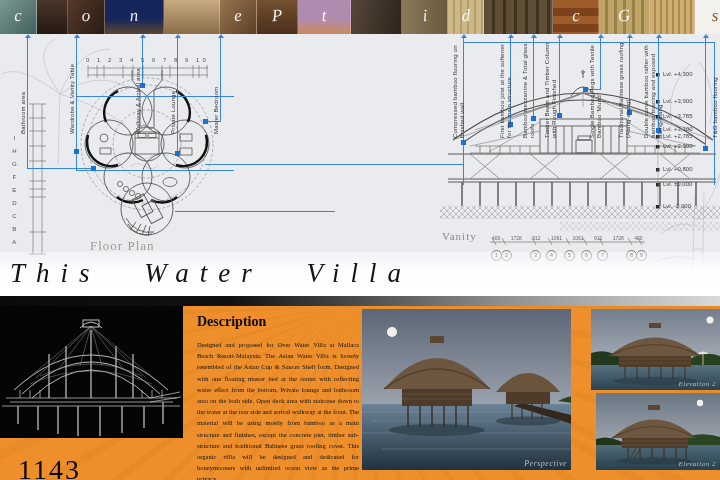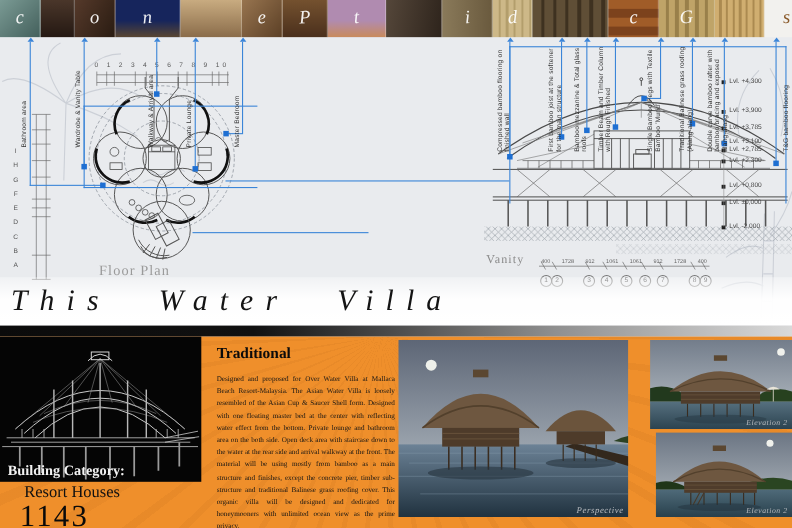--- a/index.html
+++ b/index.html
@@ -469,27 +469,25 @@
           <line x1="18" y1="100" x2="18" y2="118"></line>
             <line x1="38" y1="100" x2="38" y2="124"></line>
             <line x1="58" y1="100" x2="58" y2="128"></line>
           <line x1="78" y1="100" x2="78" y2="130"></line>
             <line x1="100" y1="100" x2="100" y2="130"></line>
             <line x1="122" y1="100" x2="122" y2="127"></line>
           <line x1="144" y1="100" x2="144" y2="122"></line>
             <line x1="163" y1="96" x2="163" y2="118"></line>
         </g>
       </svg>
-      <div class="bc-label">Building Category:</div>
     </div>
-    <div class="bc-value">Resort Houses</div>
     <div class="bc-number">1143</div>
 
     <div class="desc">
-      <h2>Traditional</h2>
+      <h2>Description</h2>
       <p>Designed and proposed for Over Water Villa at Mallaca Beach Resort-Malaysia. The Asian Water Villa is loosely resembled of the Asian Cup &amp; Saucer Shell form. Designed with one floating master bed at the center with reflecting water effect from the bottom. Private lounge and bathroom area on the both side. Open deck area with staircase down to the water at the rear side and arrival walkway at the front. The material will be using mostly from bamboo as a main structure and finishes, except the concrete pier, timber sub-structure and traditional Balinese grass roofing cover. This organic villa will be designed and dedicated for honeymooners with unlimited ocean view as the prime privacy.</p>
     </div>
 
     <div class="render r-main">
       <svg width="226" height="161" viewBox="0 0 226 161">
         <defs>
           <linearGradient id="sky1" x1="0" y1="0" x2="0" y2="1">
               <stop offset="0" stop-color="#5d6676"></stop>
               <stop offset="1" stop-color="#9aa3ad"></stop>
             </linearGradient>

